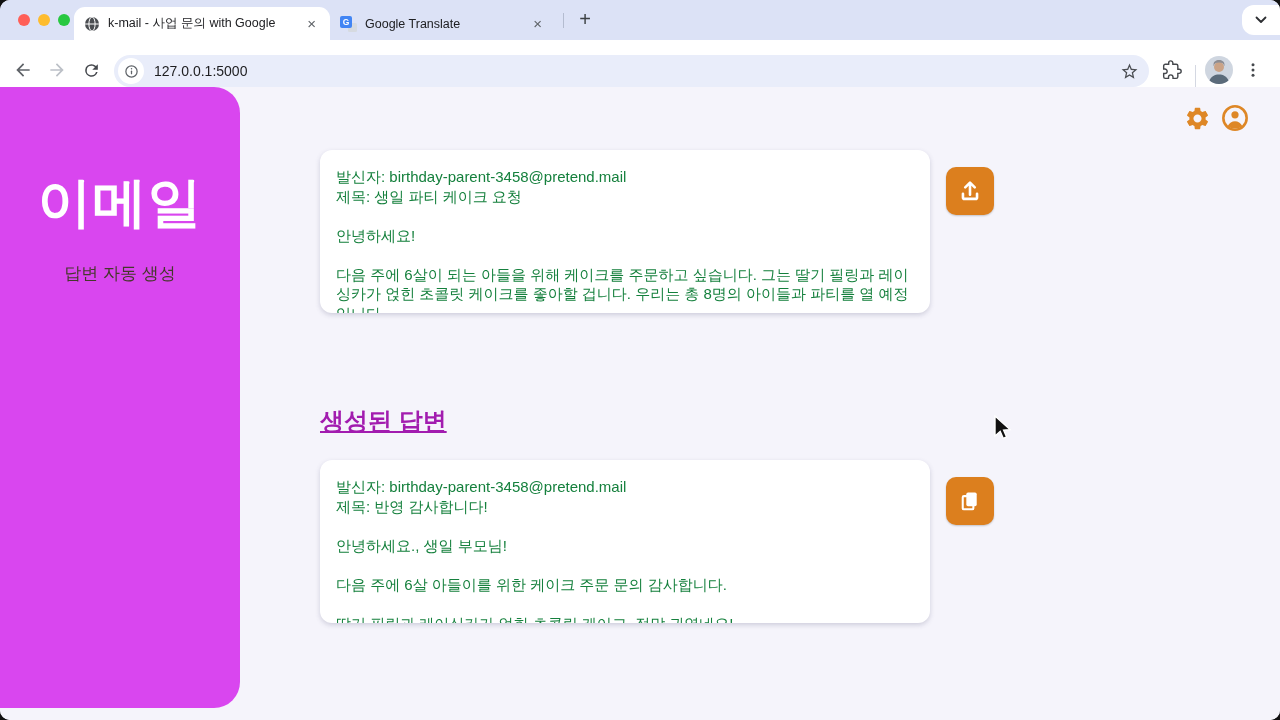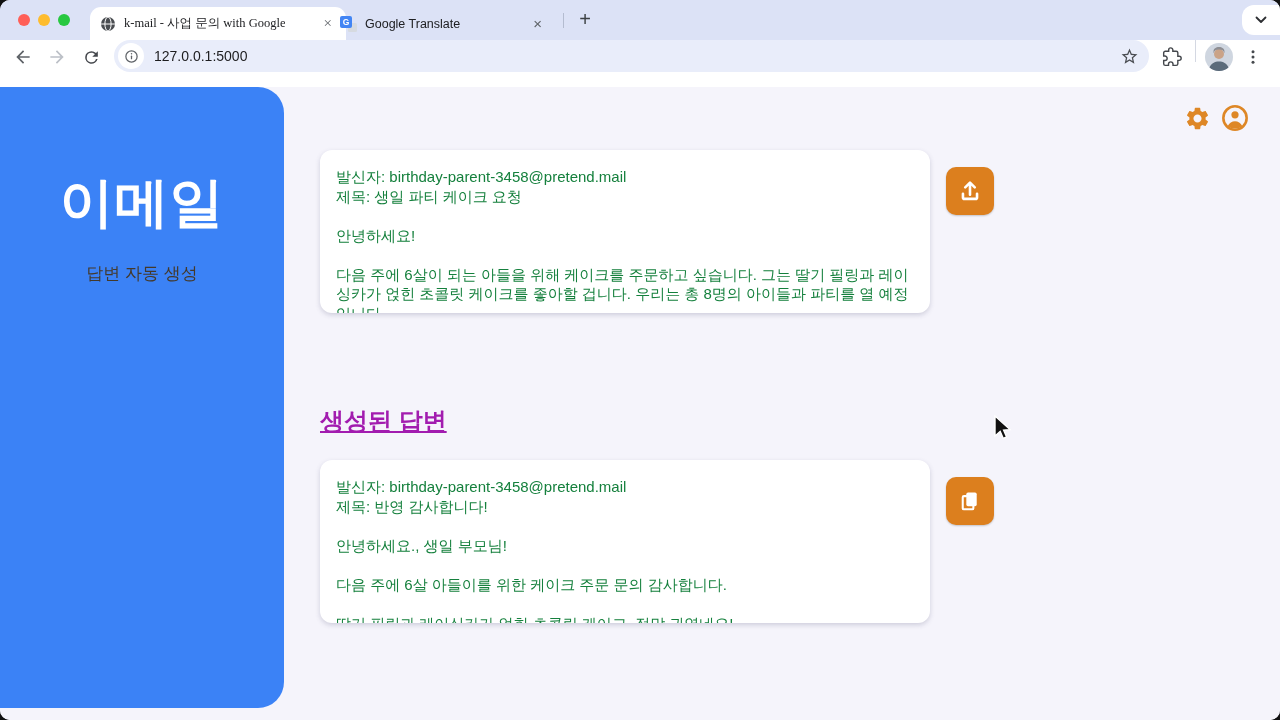--- a/index.html
+++ b/index.html
@@ -5,42 +5,42 @@
   * { margin:0; padding:0; box-sizing:border-box; }
   html,body { width:1280px; height:720px; background:#111; font-family:"Liberation Sans","DejaVu Sans",sans-serif; }
   .window { position:relative; width:1280px; height:720px; border-radius:10px; overflow:hidden; background:#F5F4FB; }
 
   
   .tabstrip { position:relative; height:40px; background:#DCE2F6; }
   .traffic { position:absolute; left:18px; top:14px; display:flex; gap:8px; }
   .tl { width:12px; height:12px; border-radius:50%; }
   .tl.red{ background:#FF5F57; } .tl.yellow{ background:#FEBC2E; } .tl.green{ background:#28C840; }
   .tab { position:absolute; bottom:0; height:33px; display:flex; align-items:center; padding:0 10px; cursor:default; }
-  .tab.active { left:90px; width:256px; background:#fff; border-radius:11px 11px 0 0;font-family:Liberation Serif, serif; }
+  .tab.active { left:74px; width:256px; background:#fff; border-radius:11px 11px 0 0; }
   .tab.inactive { left:330px; width:226px; color:#3c4043; }
   .tab-title { font-size:12.5px; color:#202124; margin-left:8px; white-space:nowrap; overflow:hidden; max-width:168px; }
   .tab.inactive .tab-title { max-width:160px; }
   .tab-close { margin-left:auto; font-size:15px; color:#5f6368; line-height:1; padding:2px 4px; border-radius:50%; }
   .tab-sep { position:absolute; left:563px; top:13px; width:1px; height:15px; background:#9aa4b8; opacity:.6; }
   .newtab { position:absolute; left:572px; top:7px; width:26px; height:26px; text-align:center; font-size:20px; line-height:25px; color:#3c4043; border-radius:50%; }
   .tabsearch { position:absolute; right:0; top:5px; width:38px; height:30px; background:#fff; border-radius:12px 0 0 12px; display:flex; align-items:center; justify-content:center; }
 
   
-  .toolbar { height:47px; background:#fff; display:flex; align-items:flex-start; padding:0 10px 0 6px; }
+  .toolbar { height:47px; background:#fff; display:flex; align-items:flex-end; padding:0 10px 0 6px; }
   .nav-btn { width:34px; height:34px; display:flex; align-items:center; justify-content:center; border:none; background:transparent; border-radius:50%; }
   .omnibox { flex:1; height:32px; background:#E9EDFA; border-radius:16px; display:flex; align-items:center; padding:0 10px 0 4px; margin:0 6px; }
   .site-info { width:26px; height:26px; background:#fff; border-radius:50%; display:flex; align-items:center; justify-content:center; border:none; }
   .url-text { font-size:14px; color:#1d1d1f; margin-left:10px; }
   .star-btn { margin-left:auto; border:none; background:transparent; display:flex; }
   .tb-divider { width:1px; height:22px; background:#d4d8e2; margin:0 6px; }
   .avatar-btn { width:34px; height:34px; border:none; background:transparent; display:flex; align-items:center; justify-content:center; }
 
   
   .content { position:relative; width:1280px; height:633px; background:#F5F4FB; }
-  .sidebar { position:absolute; left:0; top:0; width:284px; height:621px; background:#3b82f6; border-radius:0 26px 26px 0; text-align:center; }
+  .sidebar { position:absolute; left:0; top:0; width:240px; height:621px; background:#d946ef; border-radius:0 26px 26px 0; text-align:center; }
   .app-title { margin-top:80px; font-size:54px; font-weight:bold; color:#fff; letter-spacing:1px; }
   .app-subtitle { margin-top:22px; font-size:17px; color:#44392a; }
   .header-icons { position:absolute; top:17px; right:31px; display:flex; gap:10px; align-items:center; }
   .hicon { border:none; background:transparent; display:flex; padding:0; }
 
   .card { position:absolute; left:320px; width:610px; height:163px; background:#fff; border-radius:12px;
           box-shadow:0 2px 5px rgba(70,70,110,.22); padding:17px 16px; overflow:hidden; }
   .card-text { font-size:15px; line-height:19.5px; color:#15803d; white-space:pre-line; }
   .card1 { top:63px; } .card2 { top:373px; }
 

